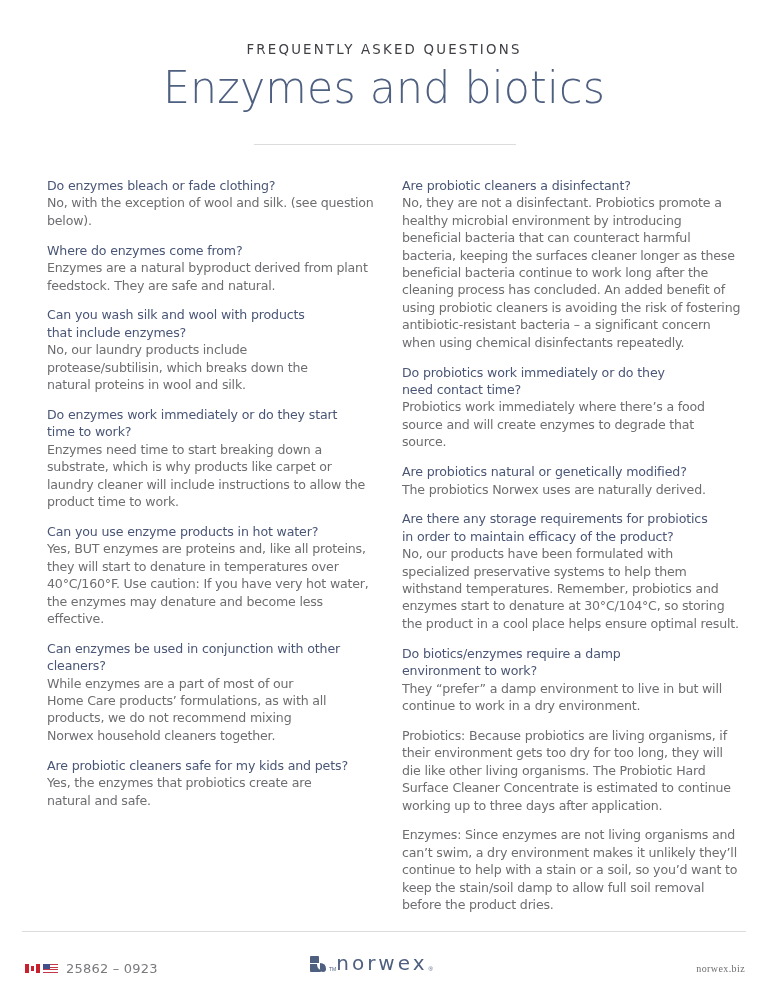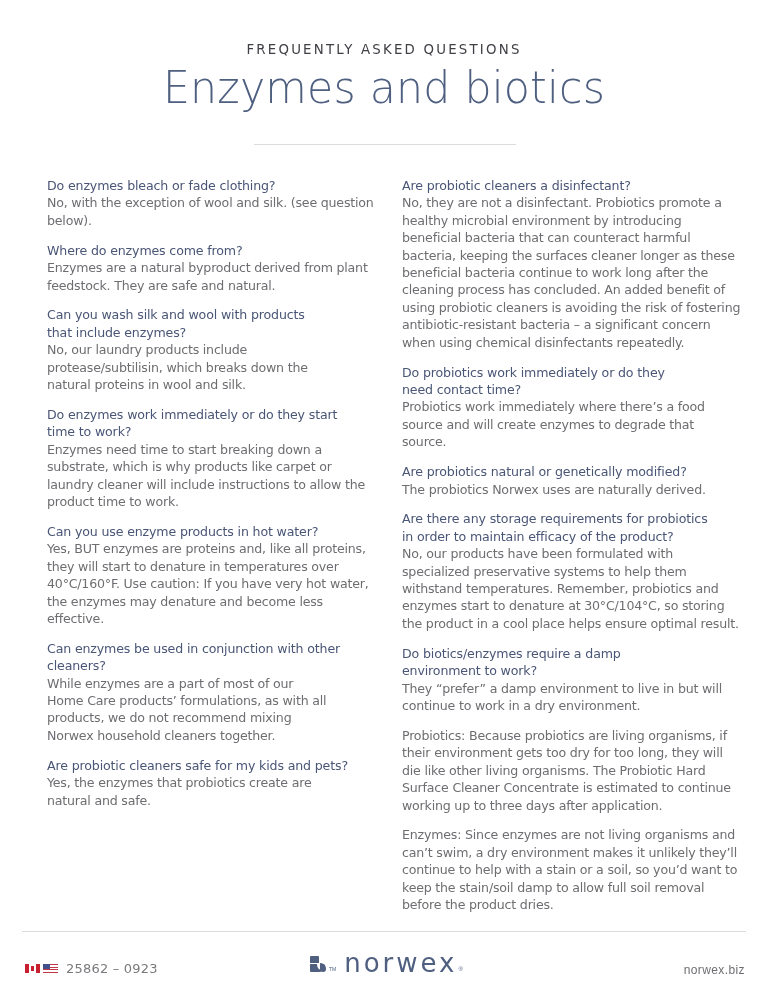--- a/index.html
+++ b/index.html
@@ -138,46 +138,45 @@
       display: flex;
       align-items: flex-end;
     }
     .logo-mark {
       width: 18px;
       height: 18px;
       position: relative;
     }
     .logo-word {
       font-family: "DejaVu Sans", sans-serif;
-      font-size: 26px;
+      font-size: 20px;
       letter-spacing: 3px;
       color: #4e5f80;
       line-height: 20px;
-      margin-left: 8px;
       font-weight: normal;
     }
     .logo-tm {
       font-size: 5px;
       color: #4e5f80;
       margin-left: 2px;
       margin-bottom: 1px;
     }
     .logo-reg {
       font-size: 6px;
       color: #4e5f80;
       margin-left: 1px;
       margin-bottom: 1px;
     }
     .site {
       position: absolute;
       top: 963px;
       right: 23px;
-      font-size: 12px;
+      font-size: 10px;
       color: #6e6e72;
-      font-family: Liberation Sans, sans-serif;
+      font-family: Liberation Serif, serif;
       letter-spacing: 0.4px;
       text-align: right;
     }
   </style>
 </head>
 <body>
 
 <div class="header">
   <div class="eyebrow">FREQUENTLY ASKED QUESTIONS</div>
   <h1 class="title">Enzymes and biotics</h1>

